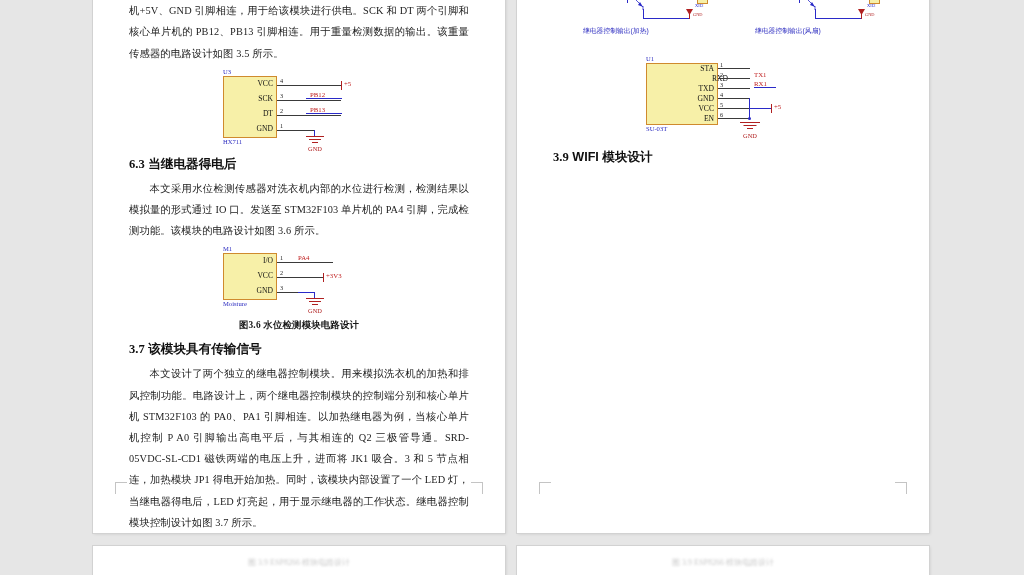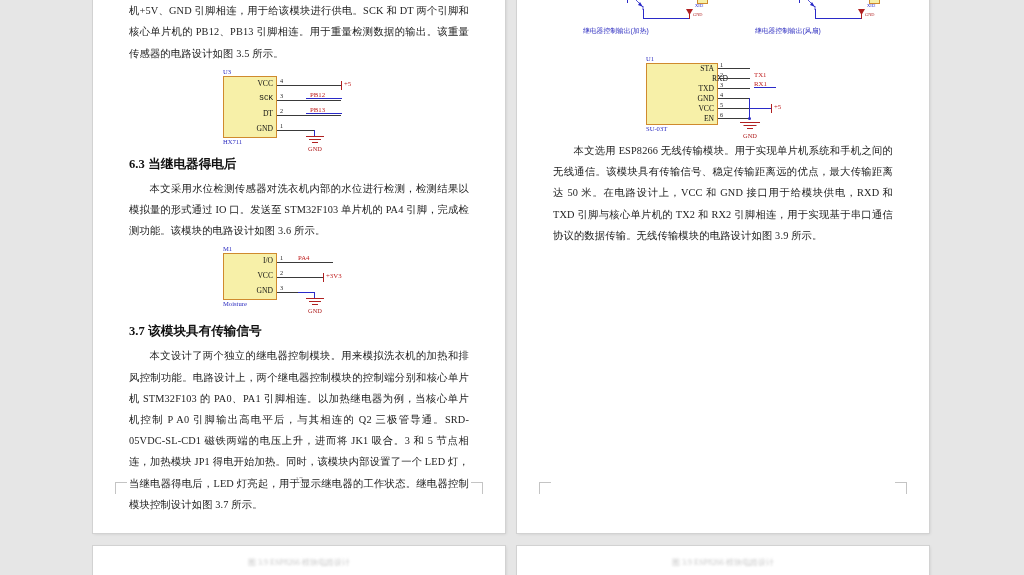--- a/index.html
+++ b/index.html
@@ -119,21 +119,21 @@
 
         <p class="body">设计上，该传感器共有四个引脚，其中 VCC、GND 两个引脚和核心单片机+5V、GND 引脚相连，用于给该模块进行供电。SCK 和 DT 两个引脚和核心单片机的 PB12、PB13 引脚相连。用于重量检测数据的输出。该重量传感器的电路设计如图 3.5 所示。</p>
 
         <div class="figwrap">
           <div class="sch" style="width:170px;height:78px;margin-top:5px;">
             <div class="refdes" style="left:9px;top:-1px;">U3</div>
             <div class="chip" style="left:9px;top:7px;width:54px;height:62px;"></div>
             <div class="refdes" style="left:9px;top:69px;">HX711</div>
 
             <div class="pinlbl" style="left:13px;top:10px;width:46px;">VCC</div>
-            <div class="pinlbl" style="left:13px;top:25px;width:46px;font-family:Liberation Mono, monospace;">SCK</div>
+            <div class="pinlbl" style="left:13px;top:25px;width:46px;">SCK</div>
             <div class="pinlbl" style="left:13px;top:40px;width:46px;">DT</div>
             <div class="pinlbl" style="left:13px;top:55px;width:46px;">GND</div>
 
             <div class="pinno" style="left:66px;top:8px;">4</div>
             <div class="pinno" style="left:66px;top:23px;">3</div>
             <div class="pinno" style="left:66px;top:38px;">2</div>
             <div class="pinno" style="left:66px;top:53px;">1</div>
 
             <div class="wire" style="left:63px;top:16px;width:64px;"></div>
             <div class="wire" style="left:63px;top:31px;width:64px;"></div>
@@ -189,20 +189,21 @@
             <div class="pwrtick" style="left:109px;top:27px;height:9px;"></div>
             <div class="netlbl" style="left:112px;top:26px;">+3V3</div>
 
             <div class="gnd" style="left:92px;top:52px;width:18px;height:9px;">
               <i style="top:0;width:18px;"></i>
               <i style="top:3px;width:12px;"></i>
               <i style="top:6px;width:6px;"></i>
             </div>
             <div class="gndlbl" style="left:92px;top:61px;width:18px;text-align:center;">GND</div>
           </div>
+          <div class="figcap">图3.6  水位检测模块电路设计</div>
         </div>
 
         <h3 class="sec">
           <span class="num">3.7</span>
           <span>该模块具有传输信号</span>
         </h3>
 
         <p class="body indent">本文设计了两个独立的继电器控制模块。用来模拟洗衣机的加热和排风控制功能。电路设计上，两个继电器控制模块的控制端分别和核心单片机 STM32F103 的 PA0、PA1 引脚相连。以加热继电器为例，当核心单片机控制 P A0 引脚输出高电平后，与其相连的 Q2 三极管导通。SRD-05VDC-SL-CD1 磁铁两端的电压上升，进而将 JK1 吸合。3 和 5 节点相连，加热模块 JP1 得电开始加热。同时，该模块内部设置了一个 LED 灯，当继电器得电后，LED 灯亮起，用于显示继电器的工作状态。继电器控制模块控制设计如图 3.7 所示。</p>
       </div>
 
@@ -316,22 +317,25 @@
 
             <div class="gnd" style="left:112px;top:66px;width:20px;height:10px;">
               <i style="top:0;width:20px;"></i>
               <i style="top:3px;width:13px;"></i>
               <i style="top:6px;width:6px;"></i>
             </div>
             <div class="gndlbl" style="left:112px;top:76px;width:20px;text-align:center;">GND</div>
           </div>
         </div>
 
-
-        <p class="body indent">本文选用 ESP8266 无线传输模块。用于实现单片机系统和手机之间的无线通信。该模块具有传输信号、稳定传输距离远的优点，最大传输距离达 50 米。在电路设计上，VCC 和 GND 接口用于给模块供电，RXD 和 TXD 引脚与核心单片机的 TX2 和 RX2 引脚相连，用于实现基于串口通信协议的数据传输。无线传输模块的电路设计如图 3.9 所示。</p>
+        <h3 class="sec">
+          <span class="num">3.9</span>
+          <span>WIFI 模块设计</span>
+        </h3>
+
       </div>
 
       <div class="crop tl c-bl"></div>
       <div class="crop tr c-br"></div>
     </div>
   </div>
 
   <div class="page pg-l2">
     <div class="pagebody">
       <div class="blurcap" style="top:11px;">图 3.9 ESP8266 模块电路设计</div>

